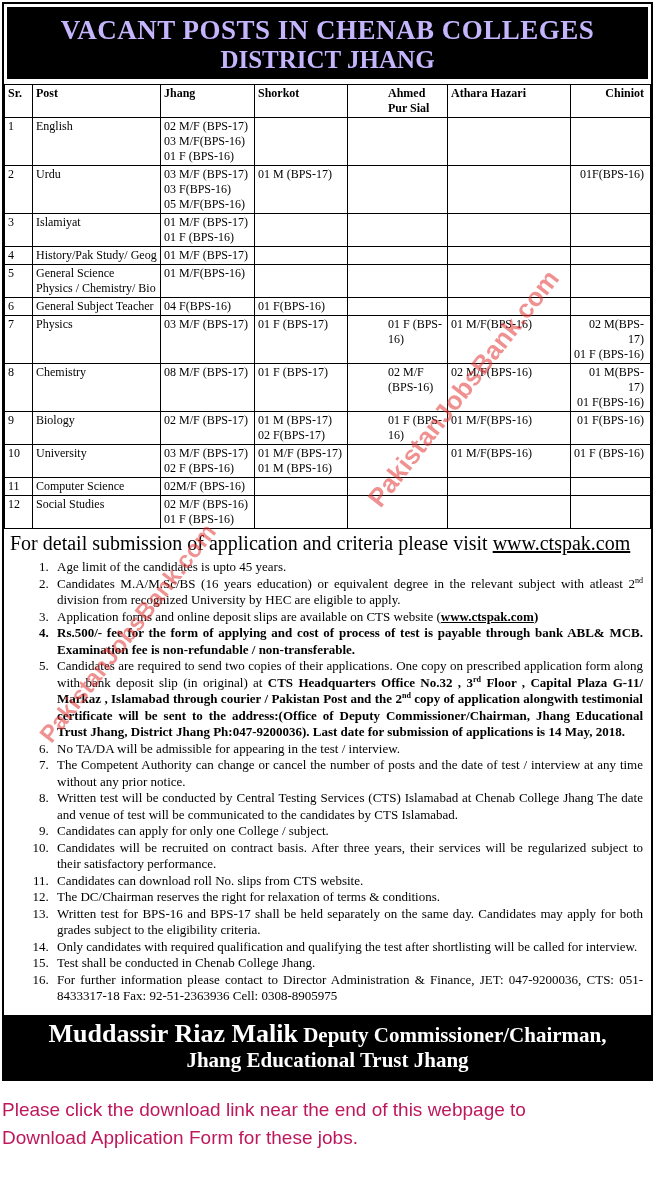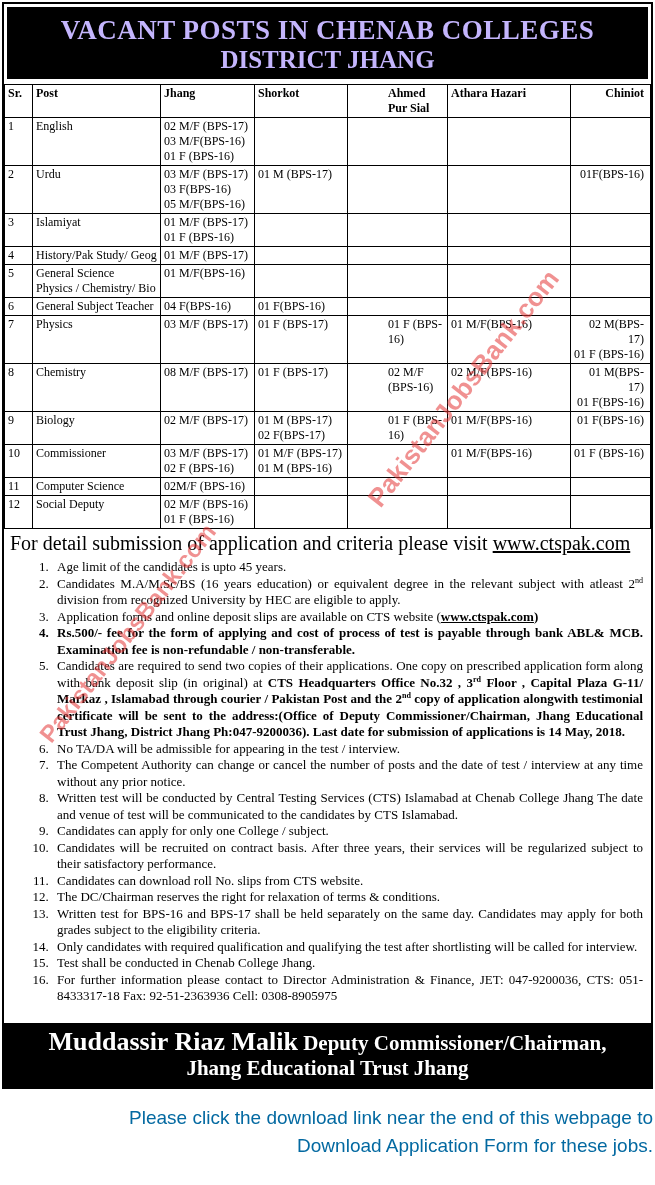--- a/index.html
+++ b/index.html
@@ -31,34 +31,34 @@
   .visit .link { text-decoration: underline; color: #000; cursor: pointer; }
 
   
   ol.notes { margin: 3px 8px 4px 16px; padding-left: 32px; font-size: 13px; }
   ol.notes li { padding-left: 5px; text-align: justify; line-height: 1.27; }
   .b { font-weight: bold; }
   .u { text-decoration: underline; }
   sup { font-size: 0.62em; vertical-align: super; line-height: 0; }
 
   
-  .sig { background: #000; color: #fff; text-align: center; padding: 4px 4px 7px 4px; margin-top: 18px; }
+  .sig { background: #000; color: #fff; text-align: center; padding: 4px 4px 7px 4px; margin-top: 10px; }
   .sig .name { font-size: 26px; font-weight: bold; }
   .sig .desig { font-size: 21px; font-weight: bold; }
   .sig .org { font-size: 21px; font-weight: bold; line-height: 1.1; }
 
   
   .wm { position: absolute; color: rgba(228, 55, 55, 0.55); font-family: "Liberation Sans", sans-serif;
         font-size: 26px; font-weight: bold; white-space: nowrap; pointer-events: none;
         transform: rotate(-52deg); transform-origin: left bottom; }
   .wm1 { left: 382px; top: 478px; }
   .wm2 { left: 52px; top: 716px; font-size: 24px; }
 
   
-  .dl { color: #0369a1; text-align: right; font-family: "Liberation Sans", sans-serif;
+  .dl { color: #be185d; text-align: left; font-family: "Liberation Sans", sans-serif;
         font-size: 19px; margin-top: 15px; line-height: 1.5; }
 </style>
 </head>
 <body>
 
 <div class="page">
   <div class="ad">
 
     <div class="banner">
       <div class="t1">VACANT POSTS IN CHENAB COLLEGES</div>
@@ -163,41 +163,41 @@
             <td>Biology</td>
             <td>02 M/F (BPS-17)</td>
             <td>01 M (BPS-17)
 02  F(BPS-17)</td>
             <td>01 F (BPS-16)</td>
             <td>01 M/F(BPS-16)</td>
             <td>01  F(BPS-16)</td>
           </tr>
           <tr>
             <td>10</td>
-            <td>Commissioner</td>
+            <td>University</td>
             <td>03 M/F (BPS-17)
 02 F (BPS-16)</td>
             <td>01 M/F (BPS-17)
 01 M (BPS-16)</td>
             <td></td>
             <td>01 M/F(BPS-16)</td>
             <td>01 F (BPS-16)</td>
           </tr>
           <tr>
             <td>11</td>
             <td>Computer Science</td>
             <td>02M/F (BPS-16)</td>
             <td></td>
             <td></td>
             <td></td>
             <td></td>
           </tr>
           <tr>
             <td>12</td>
-            <td>Social Deputy</td>
+            <td>Social Studies</td>
             <td>02 M/F (BPS-16)
 01 F (BPS-16)</td>
             <td></td>
             <td></td>
             <td></td>
             <td></td>
           </tr>
         </tbody>
     </table>
 

